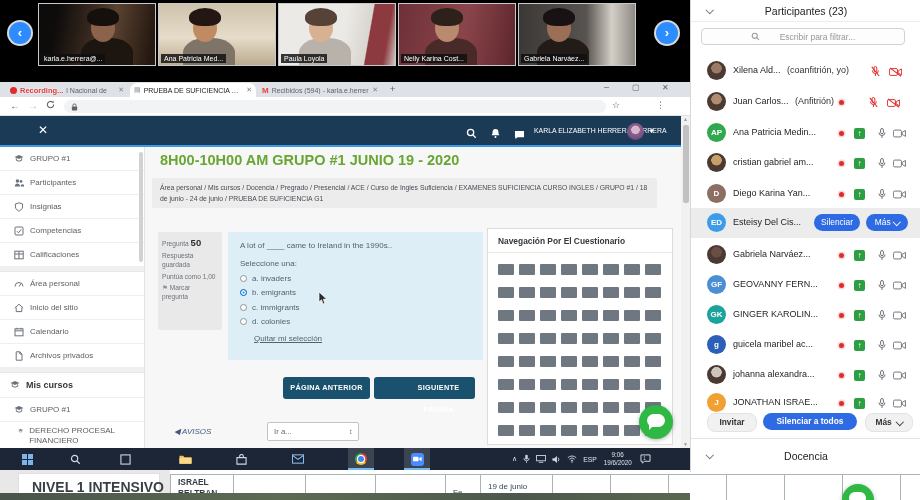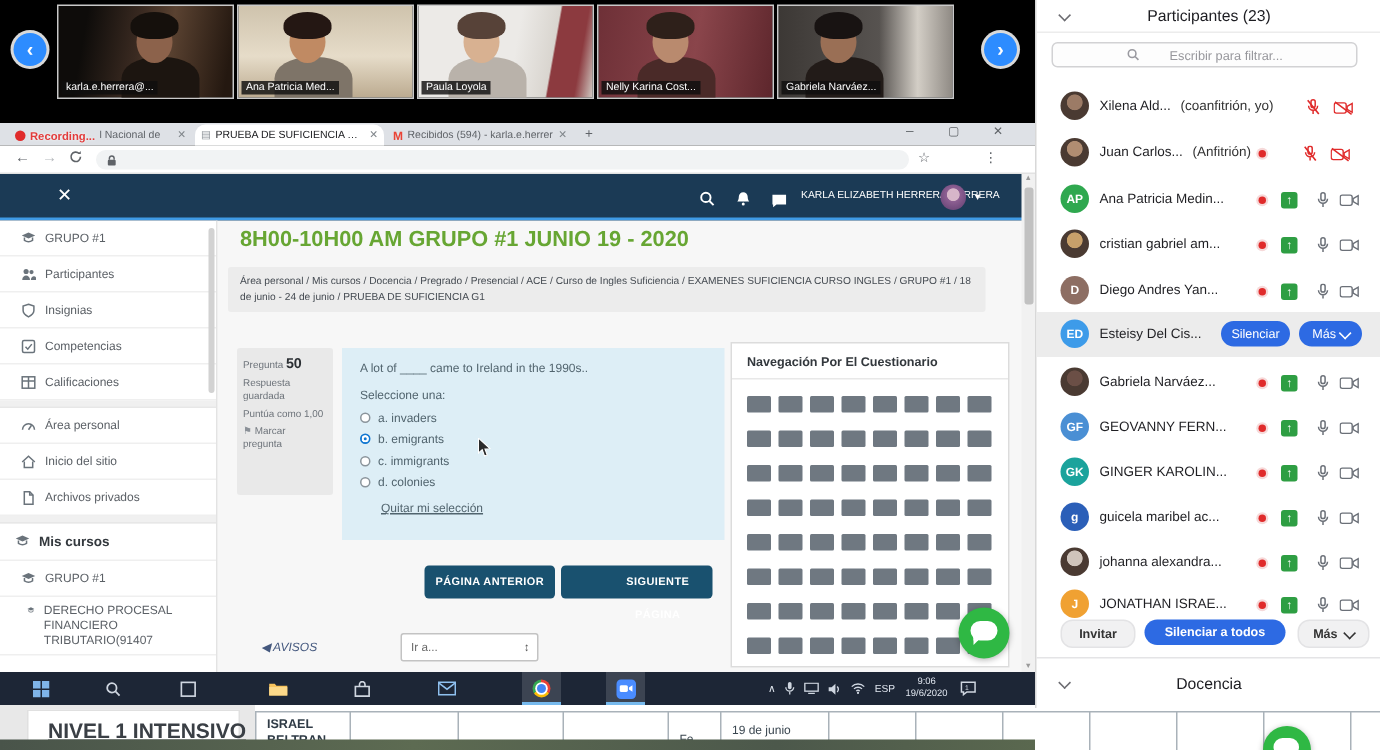--- a/index.html
+++ b/index.html
@@ -248,20 +248,29 @@
         </div>
         <div class="sb-item">
           <svg width="10" height="10" viewBox="0 0 10 10">
             <path d="M0.8 5 5 1.2 9.2 5" fill="none" stroke="#6a737b"></path>
             <path d="M2.2 4.6v4h5.6v-4" fill="none" stroke="#6a737b"></path>
           </svg>
           <span>Inicio del sitio</span>
         </div>
         <div class="sb-item">
           <svg width="10" height="10" viewBox="0 0 10 10">
+            <rect x="1" y="1.8" width="8" height="7" fill="none" stroke="#6a737b"></rect>
+            <line x1="1" y1="3.8" x2="9" y2="3.8" stroke="#6a737b"></line>
+            <line x1="3" y1="0.8" x2="3" y2="2.4" stroke="#6a737b"></line>
+            <line x1="7" y1="0.8" x2="7" y2="2.4" stroke="#6a737b"></line>
+          </svg>
+          <span>Calendario</span>
+        </div>
+        <div class="sb-item">
+          <svg width="10" height="10" viewBox="0 0 10 10">
             <path d="M2.2 0.8h3.6L8 3v6.2H2.2z" fill="none" stroke="#6a737b"></path>
             <path d="M5.8 0.8V3H8" fill="none" stroke="#6a737b"></path>
           </svg>
           <span>Archivos privados</span>
         </div>
         <div class="sb-gap"></div>
         <div class="sb-head">
           <svg width="10" height="10" viewBox="0 0 10 10">
             <path d="M0.5 3 5 1 9.5 3 5 5z" fill="#6a737b"></path>
             <path d="M2.3 4.3v2q2.7 1.8 5.4 0v-2" fill="none" stroke="#6a737b"></path>
@@ -633,21 +642,21 @@
           </span>
           <span class="picon" style="left:202px;">
             <svg width="13" height="9" viewBox="0 0 14 9">
               <rect x="0.5" y="0.8" width="8.6" height="7.4" rx="1.5" fill="none" stroke="#6b7078"></rect>
               <path d="M9.8 3.4 13.4 1.2v6.4L9.8 5.4z" fill="none" stroke="#6b7078"></path>
             </svg>
           </span>
         </div>
         <div class="prow" style="top:179px;">
           <span class="pav" style="background:#8D6E63;">D</span>
-          <span class="pname">Diego Andres Yan...</span>
+          <span class="pname">Diego Karina Yan...</span>
           <span class="picon" style="left:144px;">
             <span class="recdot"></span>
           </span>
           <span class="picon" style="left:162px;">
             <span class="sharebx">↑</span>
           </span>
           <span class="picon" style="left:184px;">
             <svg width="8" height="11" viewBox="0 0 8 11">
               <rect x="2.6" y="0.5" width="2.8" height="5.2" rx="1.4" fill="none" stroke="#6b7078"></rect>
               <path d="M1 4.5a3 3 0 0 0 6 0" fill="none" stroke="#6b7078"></path>

